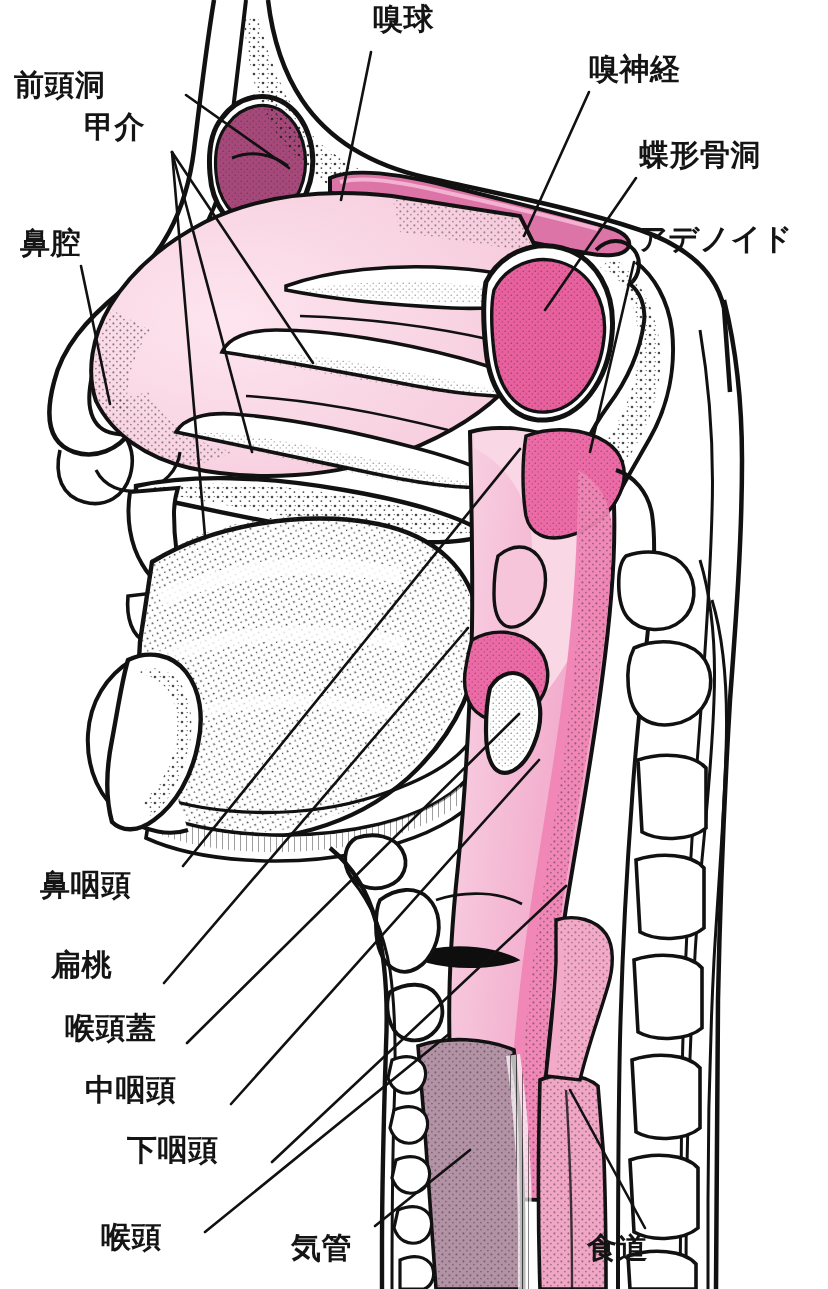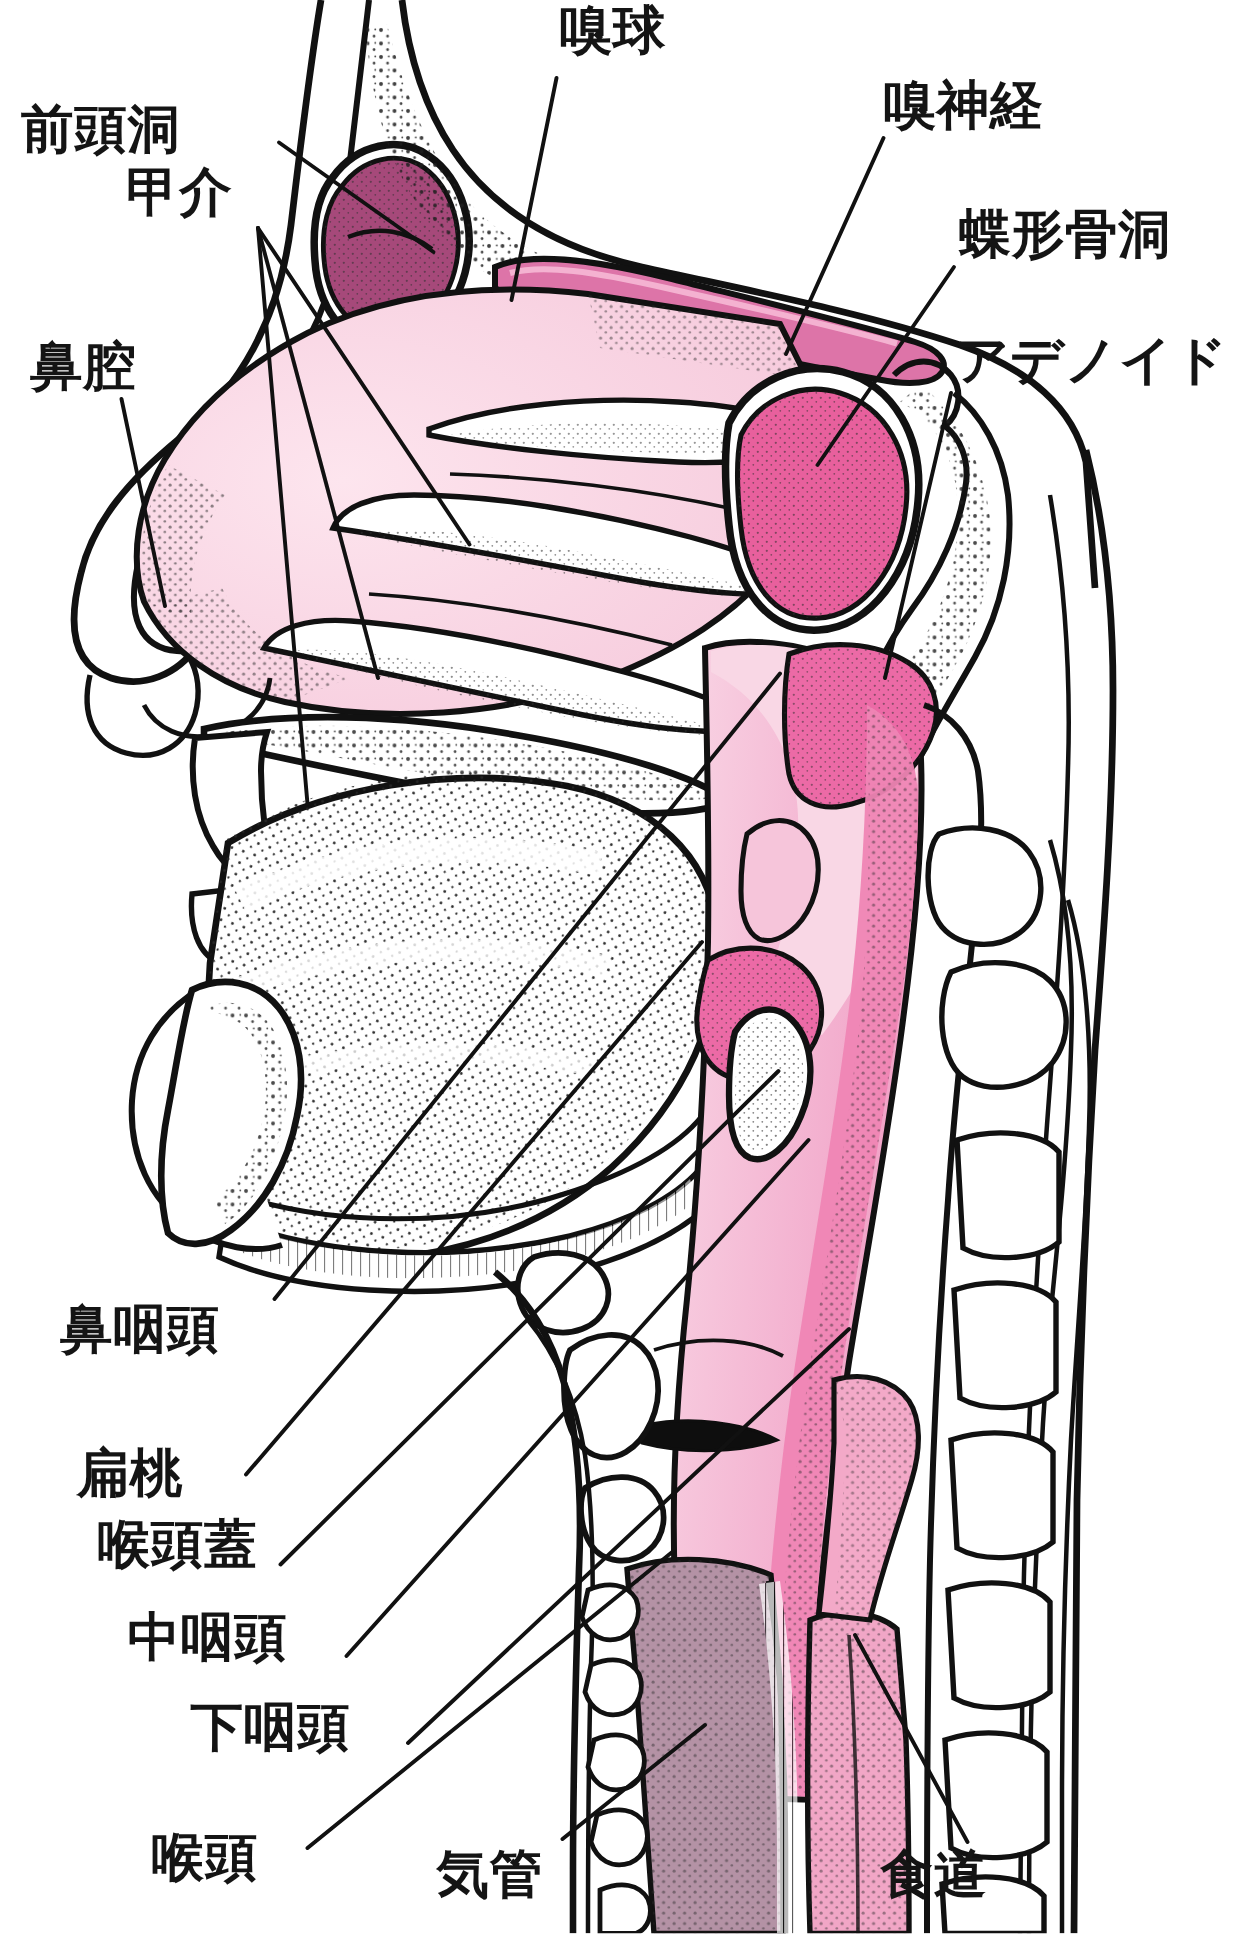--- a/index.html
+++ b/index.html
@@ -21,21 +21,21 @@
     position: absolute;
     left: 0;
     top: 0;
     width: 828px;
     height: 1289px;
   }
   .label {
     position: absolute;
     font-family: "DejaVu Sans", "Liberation Sans", sans-serif;
     font-weight: 700;
-    font-size: 35px;
+    font-size: 30px;
     line-height: 1.02;
     color: #141414;
     white-space: nowrap;
     letter-spacing: 0.5px;
     -webkit-font-smoothing: none;
   }
 </style>
 </head>
 <body>
 
@@ -422,21 +422,21 @@
 
   <div id="labels">
       <div class="label" style="left: 14px; top: 70px;">前頭洞</div>
       <div class="label" style="left: 84px; top: 112px;">甲介</div>
       <div class="label" style="left: 20px; top: 228px; text-align: right;">鼻腔</div>
       <div class="label" style="left: 373px; top: 4px;">嗅球</div>
       <div class="label" style="left: 589px; top: 54px;">嗅神経</div>
       <div class="label" style="left: 639px; top: 140px; text-align: right;">蝶形骨洞</div>
       <div class="label" style="left: 637px; top: 224px;">アデノイド</div>
       <div class="label" style="left: 40px; top: 870px;">鼻咽頭</div>
-      <div class="label" style="left: 51px; top: 950px; margin-top: 16px;">扁桃</div>
+      <div class="label" style="left: 51px; top: 950px;">扁桃</div>
       <div class="label" style="left: 41px; top: 1013px; margin-left: 24px;">喉頭蓋</div>
       <div class="label" style="left: 85px; top: 1075px;">中咽頭</div>
       <div class="label" style="left: 127px; top: 1135px;">下咽頭</div>
       <div class="label" style="left: 101px; top: 1222px;">喉頭</div>
       <div class="label" style="left: 291px; top: 1233px;">気管</div>
       <div class="label" style="left: 587px; top: 1233px; text-align: right;">食道</div>
     </div>
 
 </div>
 

